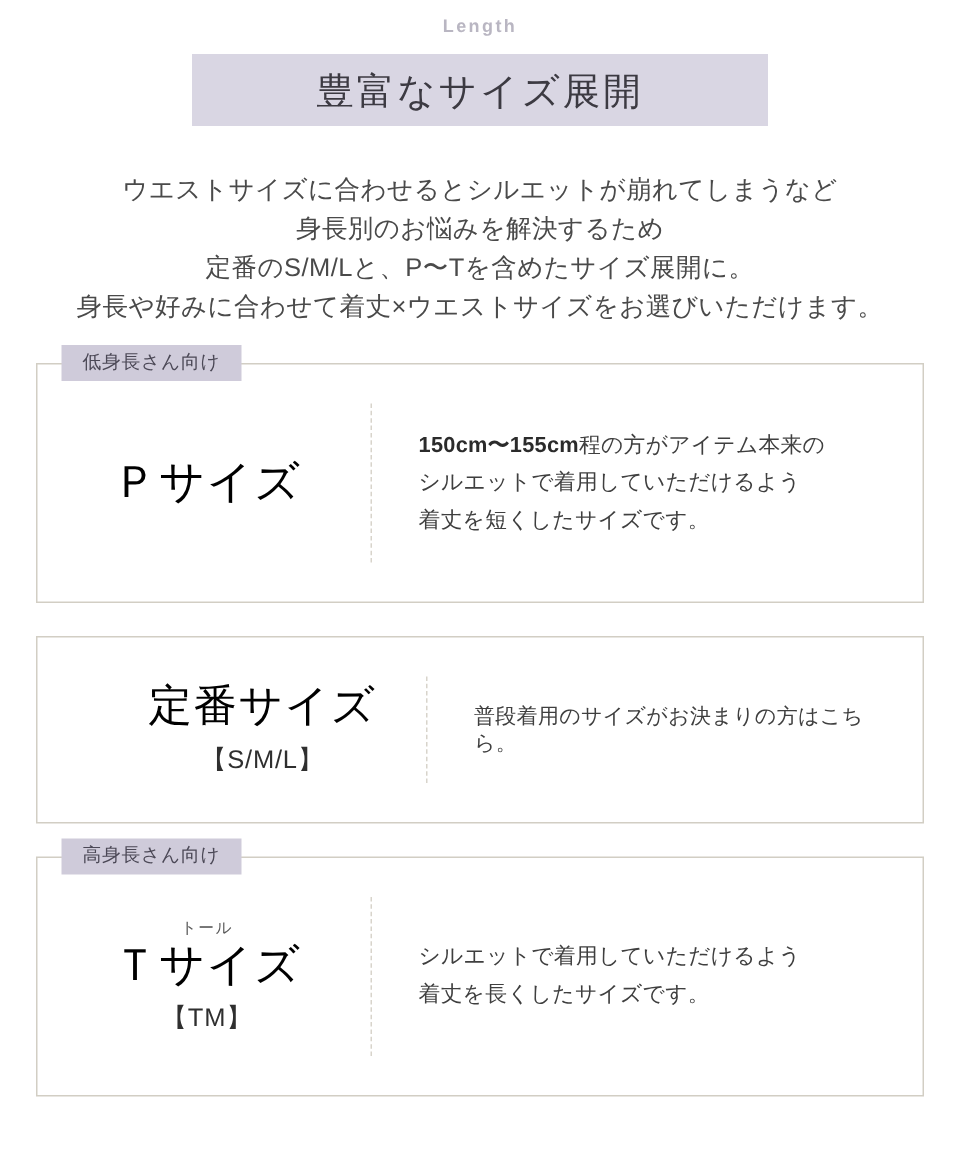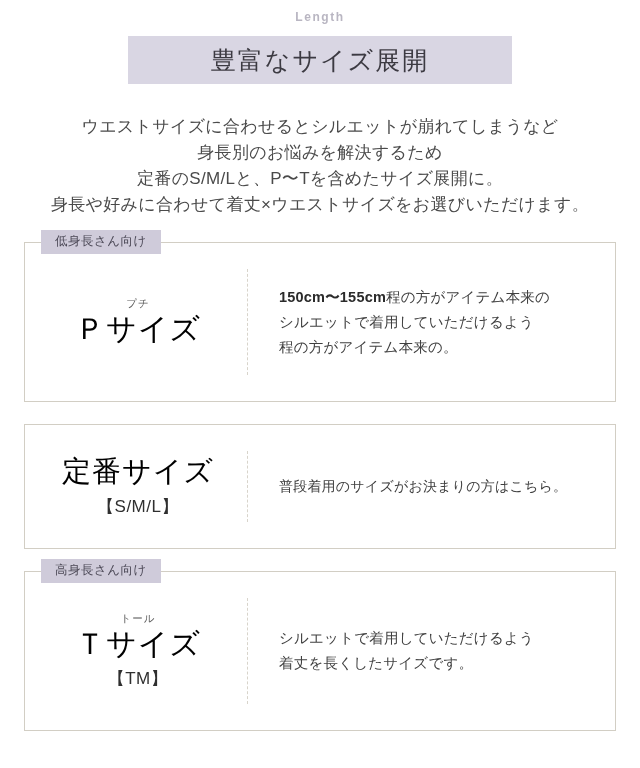--- a/index.html
+++ b/index.html
@@ -63,21 +63,21 @@
     width: 592px;
   }
   .card {
     position: relative;
     border: 1px solid #d2cec4;
     box-sizing: border-box;
     margin-bottom: 22px;
     background: #fff;
   }
   .card.tall   { height: 160px; }
-  .card.mid    { height: 125px; }
+  .card.mid    { height: 125px; padding-left: 37px; }
 
   .tag {
     position: absolute;
     top: -13px;
     left: 16px;
     background: #cfcbda;
     color: #4b4856;
     font-size: 12.5px;
     padding: 5px 14px 6px 14px;
     letter-spacing: 0.5px;
@@ -166,29 +166,28 @@
     <div>定番のS/M/Lと、P〜Tを含めたサイズ展開に。</div>
     <div>身長や好みに合わせて着丈×ウエストサイズをお選びいただけます。</div>
   </div>
 
   <div class="cards">
 
     <div class="card tall">
       <span class="tag">低身長さん向け</span>
       <div class="card-inner">
         <div class="left-col">
-          <div class="ruby">プチ</div>
           <div class="size-name">Ｐサイズ</div>
         </div>
         <div class="divider"></div>
         <div class="right-col">
           <div class="desc">
             <div><span class="strong">150cm〜155cm</span><span>程の方がアイテム本来の</span></div>
             <div>シルエットで着用していただけるよう</div>
-            <div>程の方がアイテム本来の。</div>
+            <div>着丈を短くしたサイズです。</div>
           </div>
         </div>
       </div>
     </div>
 
     <div class="card mid">
       <div class="card-inner">
         <div class="left-col">
           <div class="size-name big">定番サイズ</div>
           <div class="size-code">【S/M/L】</div>

